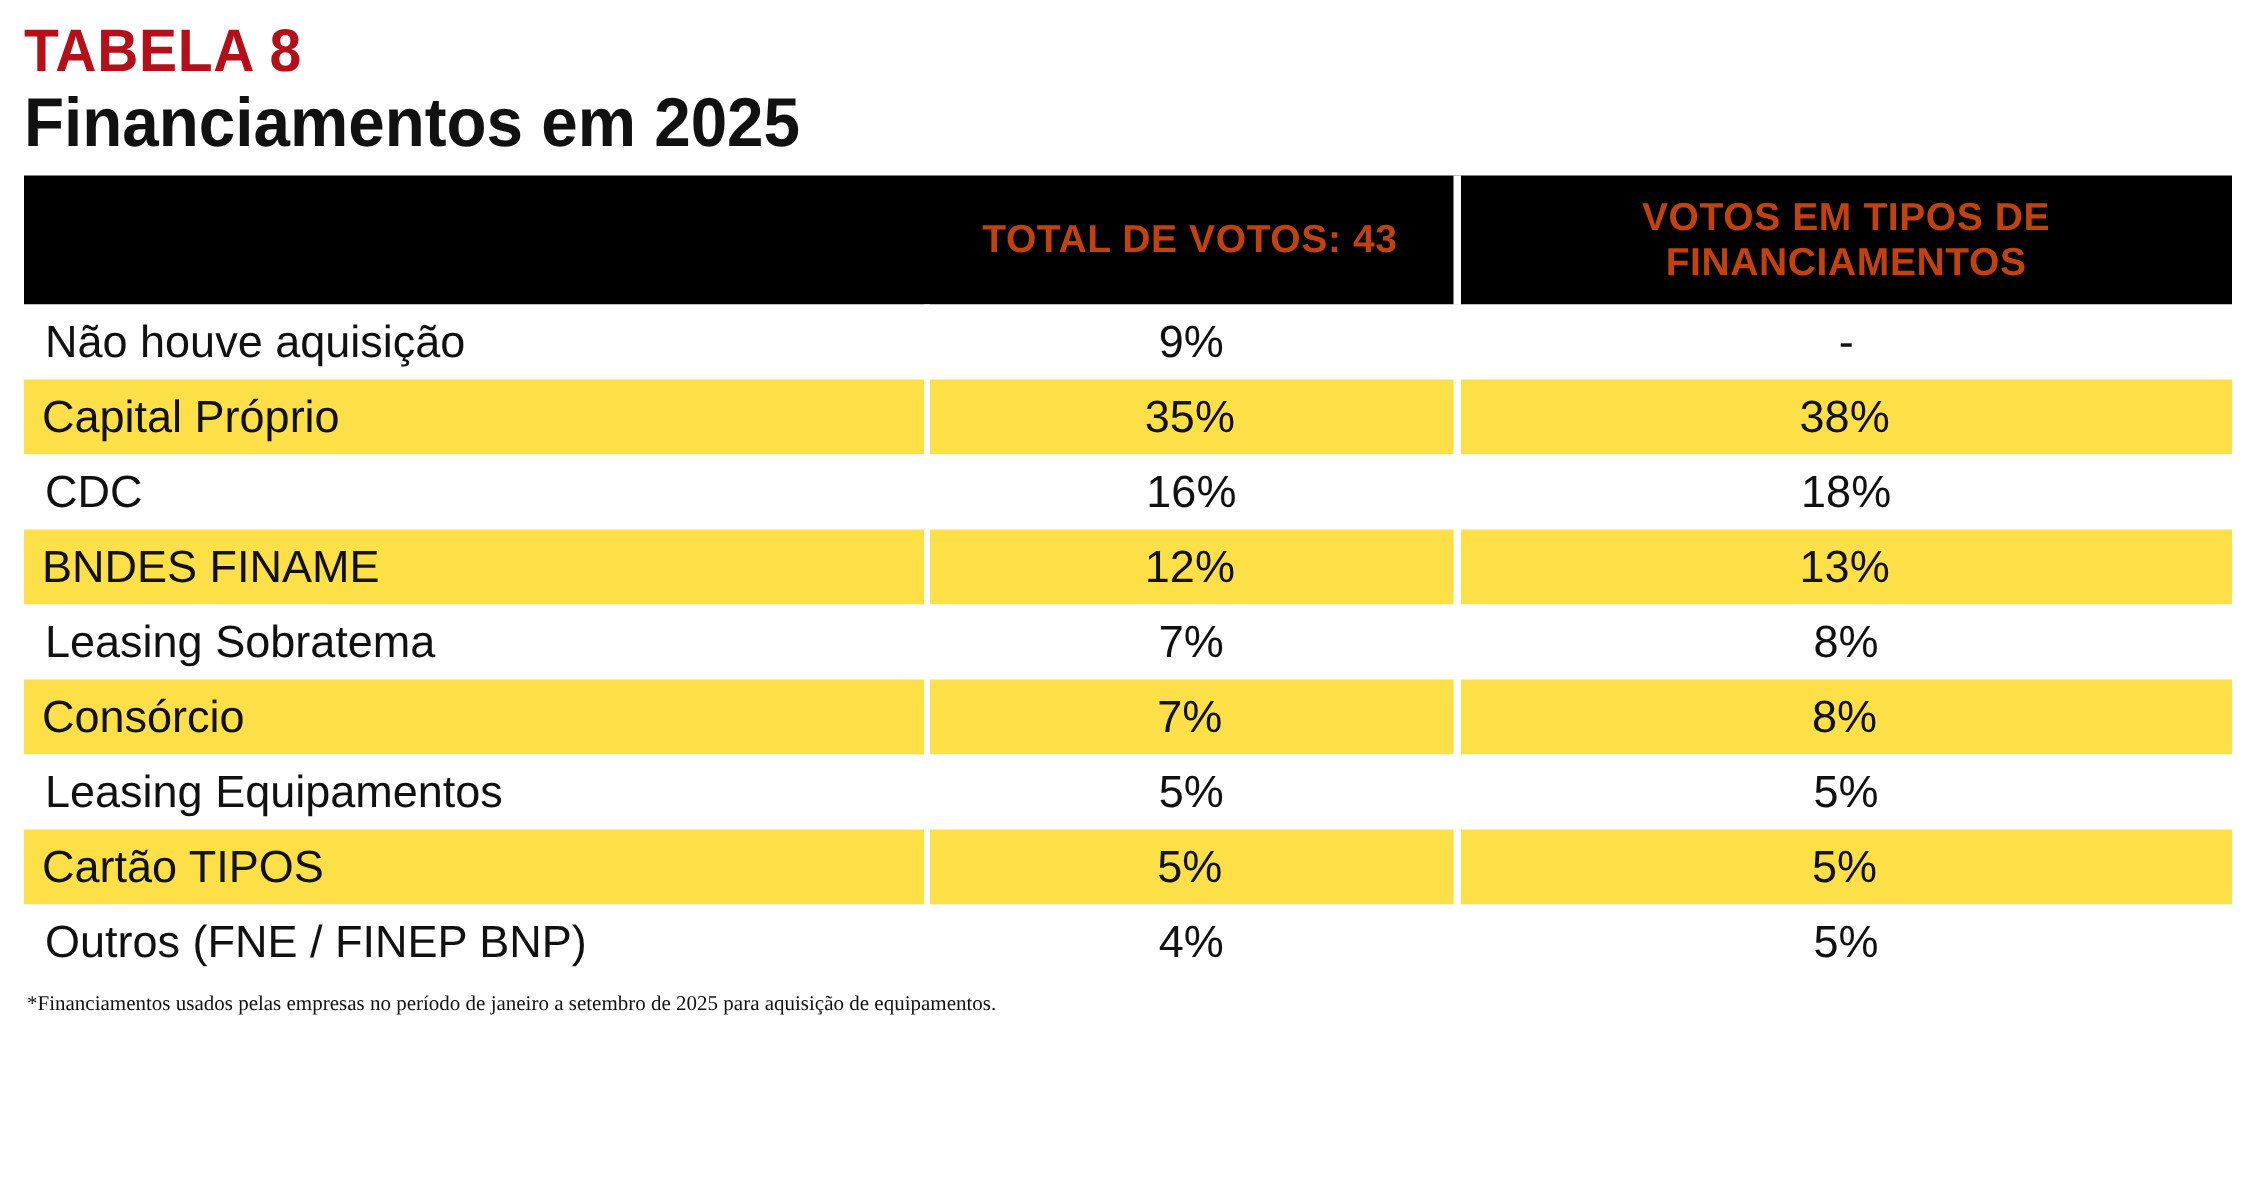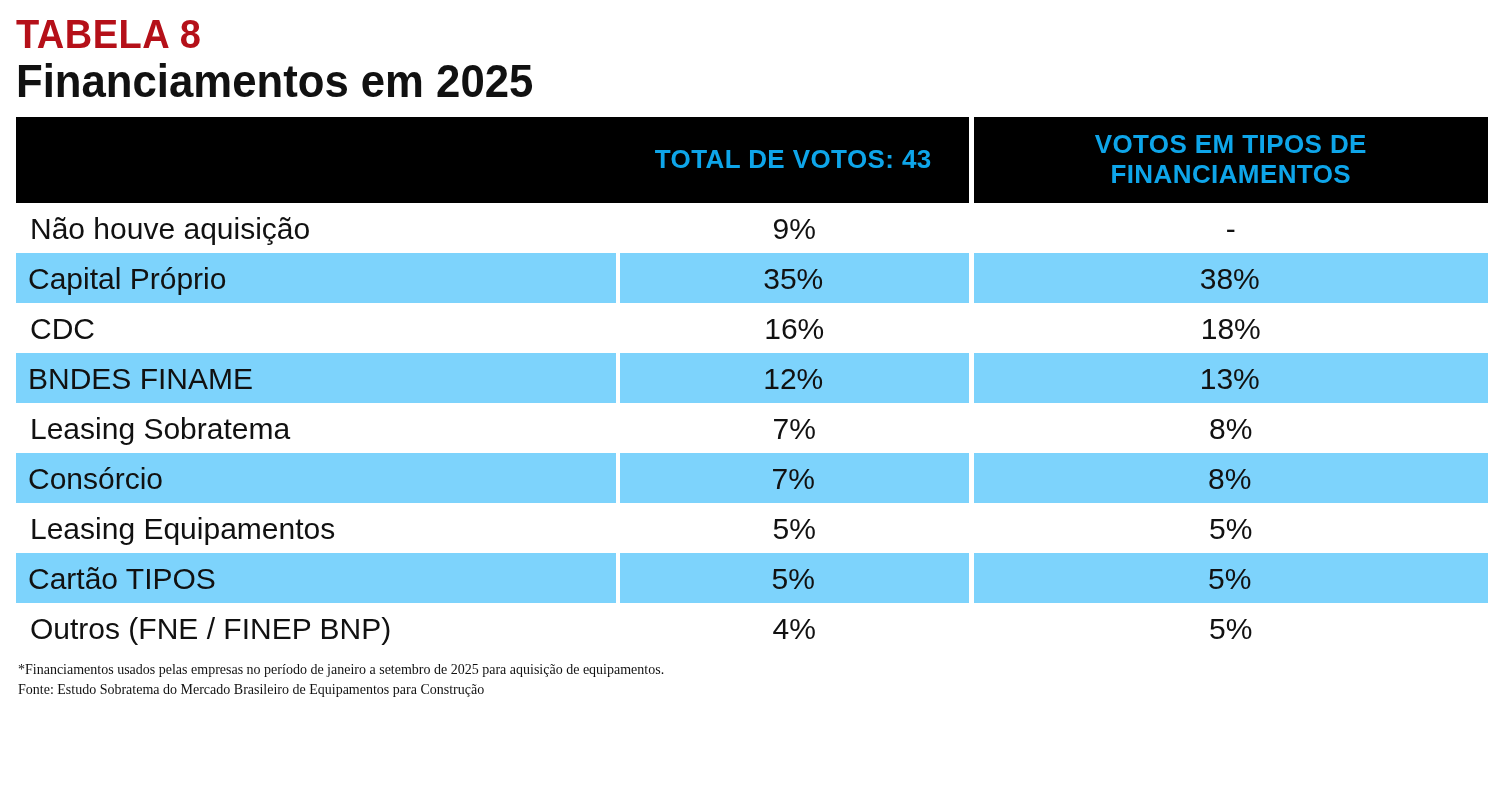--- a/index.html
+++ b/index.html
@@ -49,21 +49,21 @@
     border-collapse: collapse;
     width: 1472px;
     table-layout: fixed;
   }
   table.data col.c0 { width: 602px; }
   table.data col.c1 { width: 353px; }
   table.data col.c2 { width: 517px; }
 
   thead th {
     background: #000000;
-    color: #0ea5e9;
+    color: #c2410c;
     font-family: "Liberation Sans", sans-serif;
     font-weight: bold;
     font-size: 26px;
     letter-spacing: 0.4px;
     text-align: center;
     vertical-align: middle;
     padding: 10px 8px;
     height: 86px;
     box-sizing: border-box;
     line-height: 1.15;
@@ -78,21 +78,21 @@
     font-family: "Liberation Sans", sans-serif;
     font-size: 30px;
     color: #111111;
     height: 50px;
     padding: 2px 14px;
     box-sizing: border-box;
     background: #ffffff;
     line-height: 1.1;
   }
   tbody tr.alt td {
-    background: #7dd3fc;
+    background: #fde047;
     padding-left: 12px;
   }
   tbody td.label {
     text-align: left;
     padding-right: 18px;
   }
   tbody td.num {
     text-align: center;
     border-left: 4px solid #ffffff;
   }
@@ -178,16 +178,15 @@
       <tr>
         <td class="label">Outros (FNE / FINEP BNP)</td>
         <td class="num">4%</td>
         <td class="num2">5%</td>
       </tr>
     </tbody>
   </table>
 
   <div class="footnotes">
     <div>*Financiamentos usados pelas empresas no período de janeiro a setembro de 2025 para aquisição de equipamentos.</div>
-    <div>Fonte: Estudo Sobratema do Mercado Brasileiro de Equipamentos para Construção</div>
   </div>
 
 </div>
 
 </body></html>

